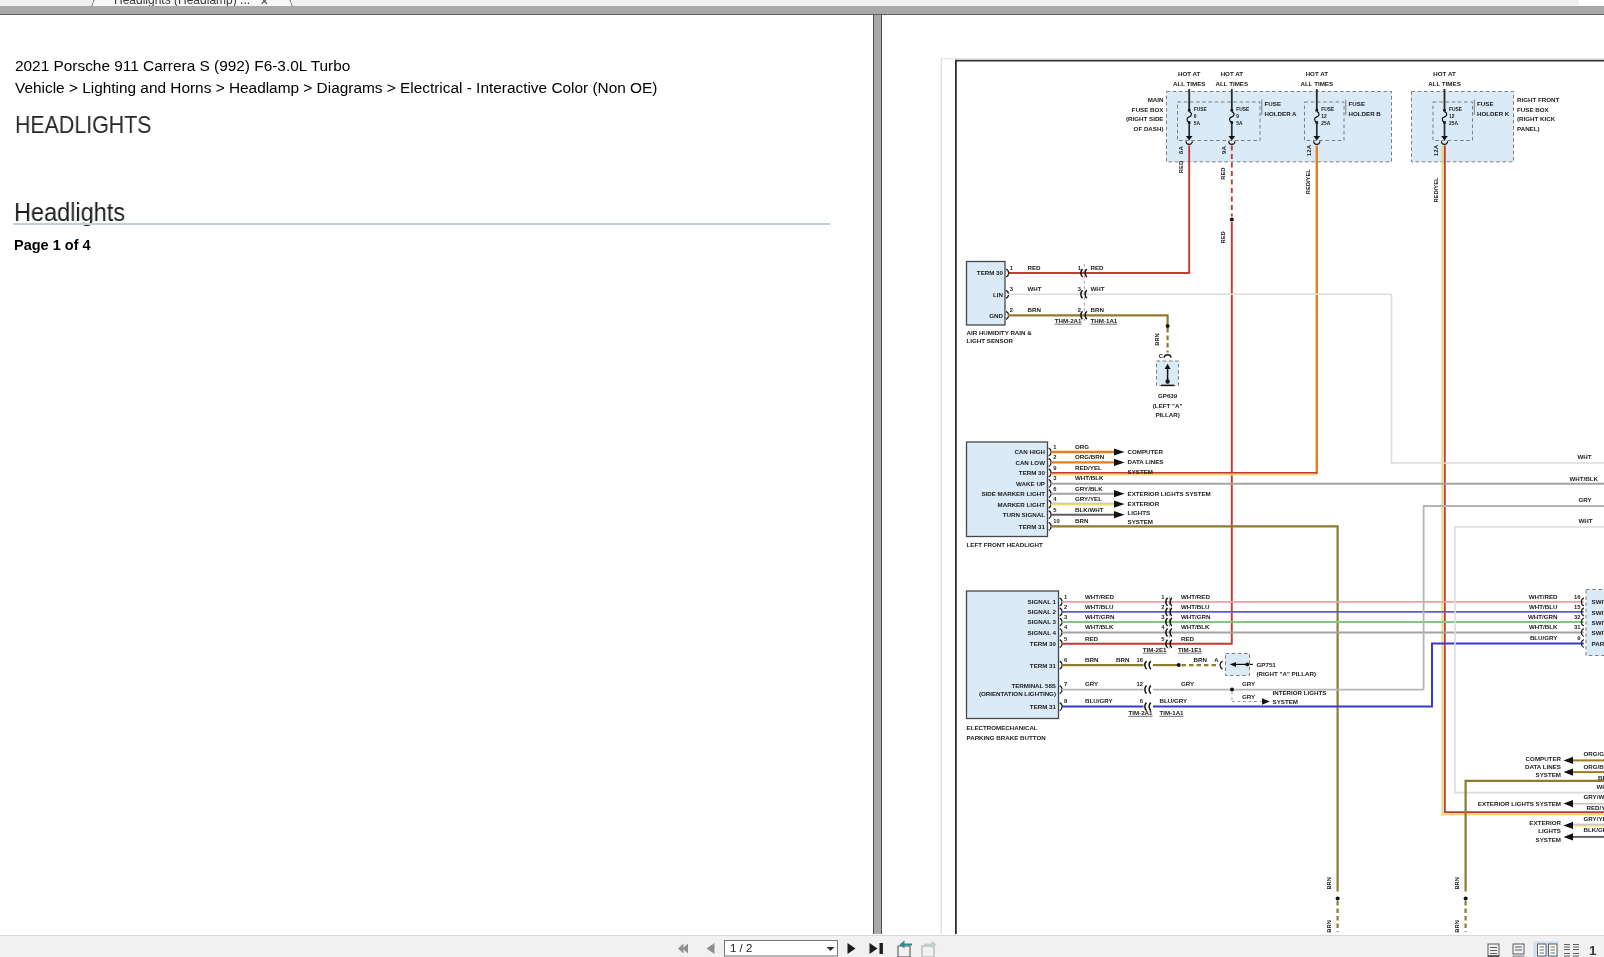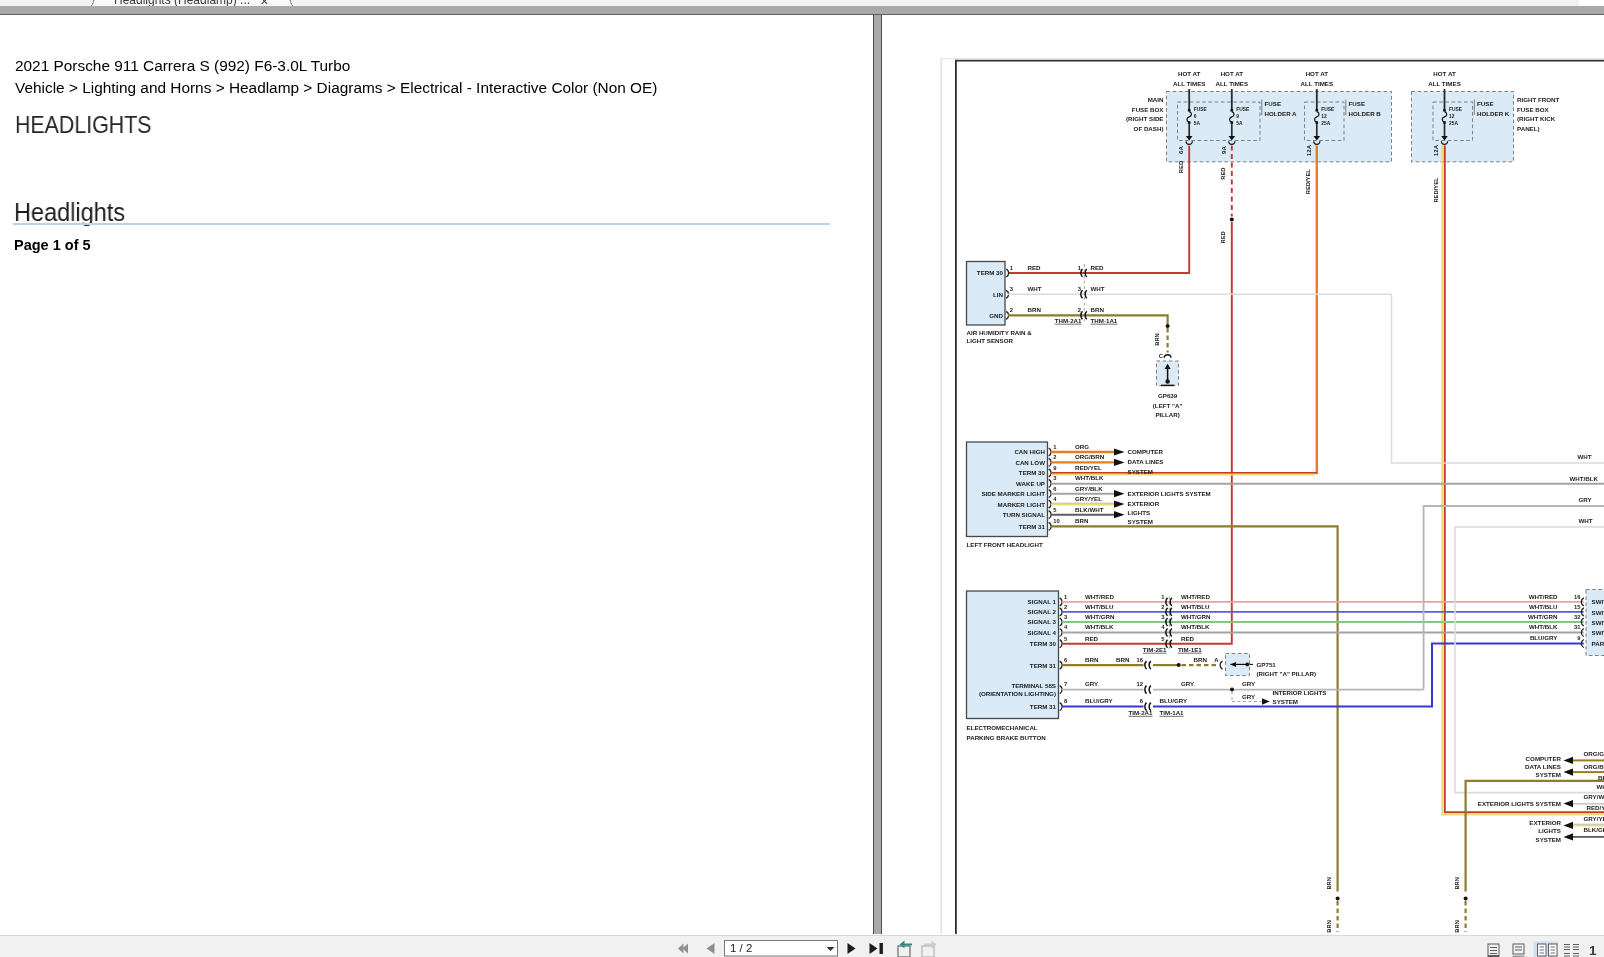--- a/index.html
+++ b/index.html
@@ -20,21 +20,21 @@
   <div class="abs" style="left:97px;top:0;width:188px;height:10px;background:#f8f8f8;"></div>
   <div class="abs" style="left:114px;top:-7px;width:170px;height:13px;font-size:12px;color:#3a3a3a;white-space:nowrap;overflow:hidden;">Headlights (Headlamp) ...</div>
   <div class="abs" style="left:260px;top:-5px;font-size:10.5px;color:#444;">✕</div>
 </div>
 <div class="abs" id="graybar"></div>
 
 <div class="abs lp" style="left:15px;top:55px;font-size:15.4px;line-height:21.9px;white-space:nowrap;">2021 Porsche 911 Carrera S (992) F6-3.0L Turbo<br>Vehicle &gt; Lighting and Horns &gt; Headlamp &gt; Diagrams &gt; Electrical - Interactive Color (Non OE)</div>
 <div class="abs lp" style="left:15px;top:111.2px;font-size:24px;color:#262626;white-space:nowrap;transform:scaleX(0.89);transform-origin:0 0;">HEADLIGHTS</div>
 <div class="abs lp" style="left:14px;top:197.8px;font-size:25.4px;color:#1b1b1b;white-space:nowrap;transform:scaleX(0.926);transform-origin:0 0;">Headlights</div>
 <div class="abs" style="left:13px;top:223px;width:817px;height:1.5px;background:#b9d3e3;"></div>
-<div class="abs lp" style="left:14px;top:237px;font-size:14.5px;font-weight:bold;white-space:nowrap;">Page 1 of 5</div>
+<div class="abs lp" style="left:14px;top:237px;font-size:14.5px;font-weight:bold;white-space:nowrap;">Page 1 of 4</div>
 
 <div class="abs" id="divider"></div>
 
 <svg class="abs" id="dsvg" style="left:881px;top:15px;" width="723" height="920" viewBox="881 15 723 920">
 <style>
  #dsvg text{font-family:"Liberation Sans",sans-serif;font-weight:bold;fill:#1b1b1b;}
  .t7{font-size:6.2px;} .t65{font-size:5.8px;} .t5{font-size:4.9px;}
  .mid{text-anchor:middle;} .end{text-anchor:end;}
  .bluebox{fill:#daeaf6;stroke:#474747;stroke-width:1.3;}
  .dashbox{fill:#daeaf6;stroke:#7f7f7f;stroke-width:1;stroke-dasharray:3.6 2.6;}

